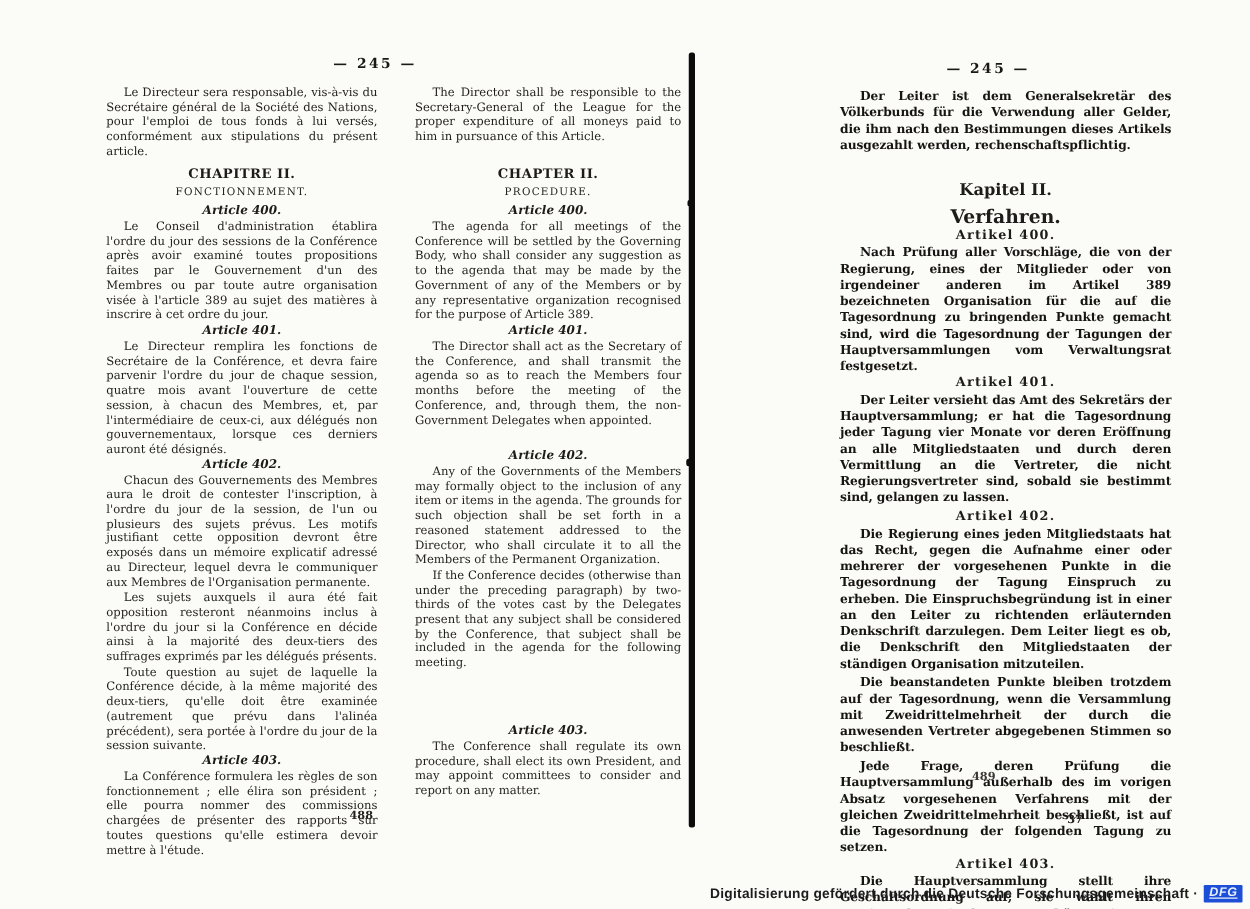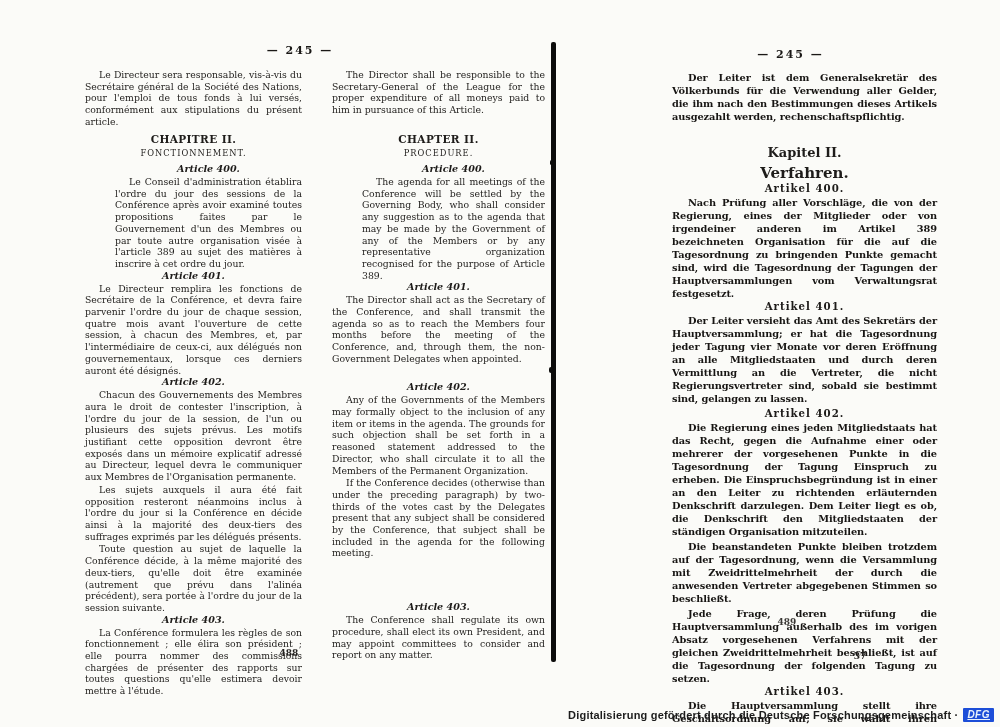--- a/index.html
+++ b/index.html
@@ -41,21 +41,21 @@
 
   .intro{min-height:64px;}
   .chapter-block{min-height:30px;text-align:center;}
   .chapter-title{font-weight:bold;font-size:10.5px;letter-spacing:.4px;margin:0;}
   .chapter-sub{font-size:8.3px;letter-spacing:1px;margin:3px 0 0 0;}
 
   .article .art-title{
     text-align:center;font-weight:bold;font-style:italic;
     font-size:9.6px;margin:0 0 2px 0;
   }
-  .art-400{min-height:96px;margin-left:30px;}
+  .art-400{min-height:96px;}
   .art-401{min-height:100px;}
   .art-402{min-height:220px;}
 
   
   .col-de{margin-top:10px;}
   .de-text{font-size:9.8px;line-height:13px;text-align:justify;font-weight:bold;color:#171513;letter-spacing:-.1px;}
   .de-text p{margin:0;text-indent:16px;}
   .de-text p + p{margin-top:2px;}
   .de-intro{min-height:70px;}
   .de-chapter{min-height:32px;text-align:center;}

